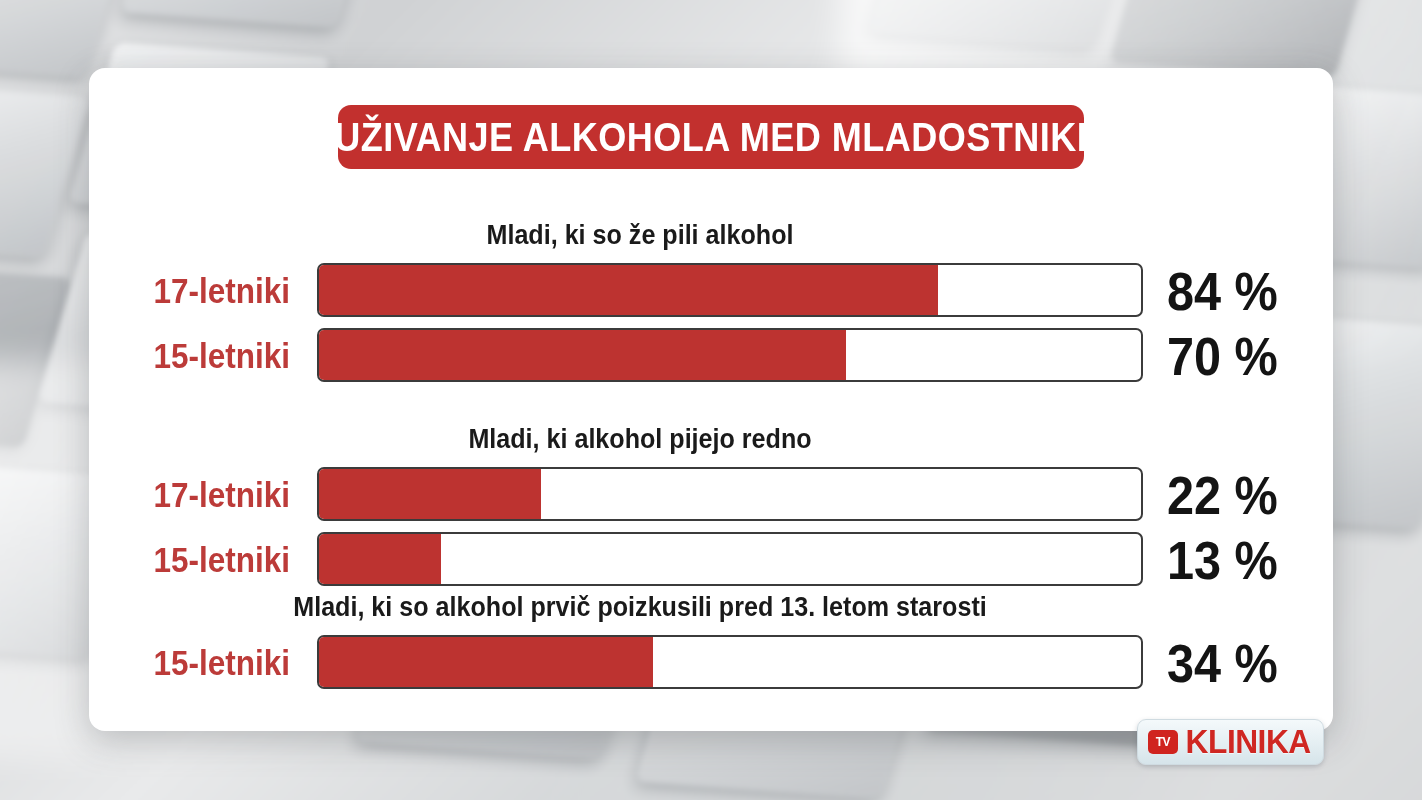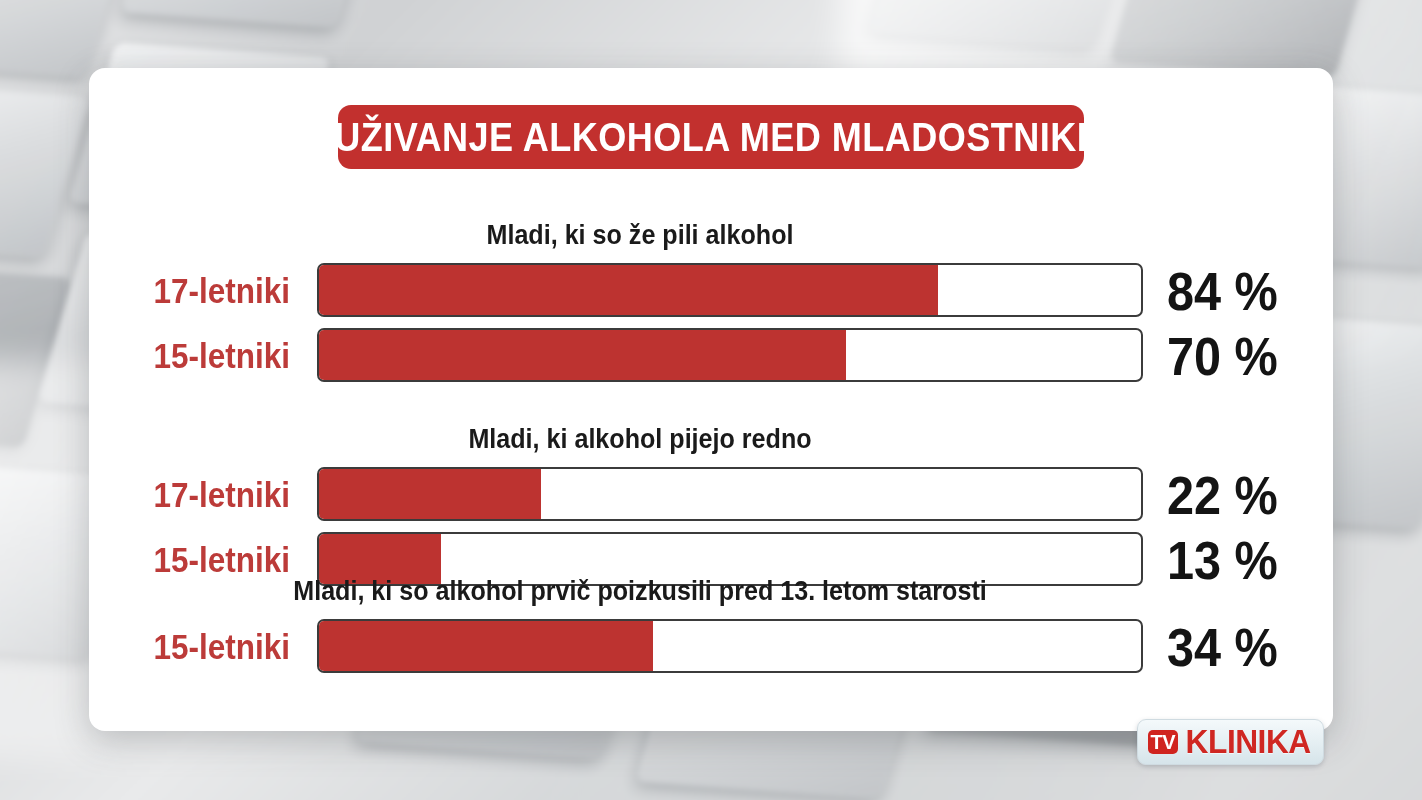--- a/index.html
+++ b/index.html
@@ -165,21 +165,21 @@
     gap: 5px;
   }
   #logo-tv {
     width: 30px;
     height: 24px;
     border-radius: 5px;
     background: #d0241f;
     color: #ffffff;
     font-family: "Liberation Sans Narrow", "Liberation Sans", sans-serif;
     font-weight: bold;
-    font-size: 20px;
+    font-size: 12px;
     display: flex;
     align-items: center;
     justify-content: center;
     letter-spacing: -0.5px;
   }
   #logo-word {
     color: #cf2722;
     font-family: "Liberation Sans Narrow", "Liberation Sans", sans-serif;
     font-weight: bold;
     font-size: 33px;
@@ -249,21 +249,21 @@
       </div>
       <div class="row" style="margin-top:9px;">
         <div class="row-label">15-letniki</div>
         <div class="bar-track">
           <div class="bar-fill" style="width: 15%;"></div>
         </div>
         <div class="row-value">13 %</div>
       </div>
     </div>
 
-    <div class="group" style="top:508px;">
+    <div class="group" style="top:524px;">
       <div class="group-title">Mladi, ki so alkohol prvič poizkusili pred 13. letom starosti</div>
       <div class="row" style="margin-top:12px;">
         <div class="row-label">15-letniki</div>
         <div class="bar-track">
           <div class="bar-fill" style="width: 40.8%;"></div>
         </div>
         <div class="row-value">34 %</div>
       </div>
     </div>
 

